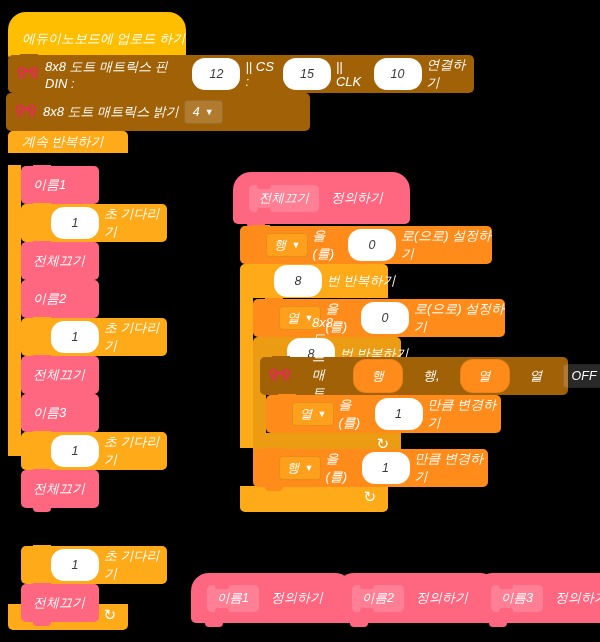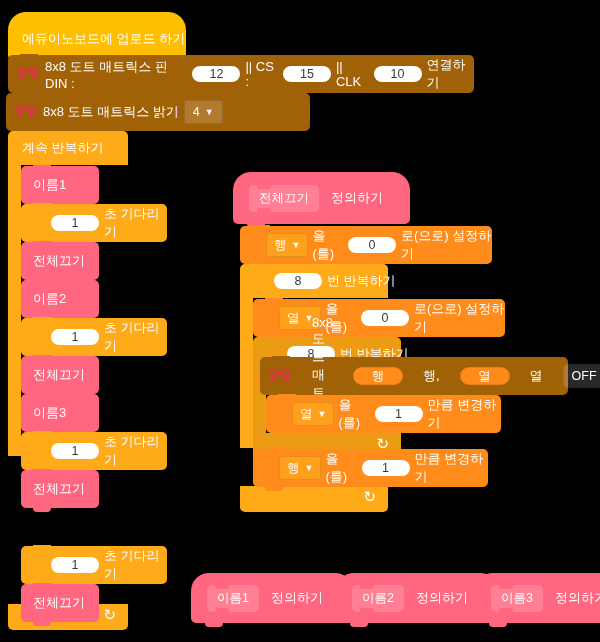--- a/index.html
+++ b/index.html
@@ -1,19 +1,19 @@
 <!DOCTYPE html>
 <html><head>
 <meta charset="utf-8">
 <style>
   html,body{margin:0;padding:0;background:#000;}
   body{width:600px;height:642px;position:relative;overflow:hidden;
        font-family:"Liberation Sans","DejaVu Sans",sans-serif;
        -webkit-font-smoothing:antialiased;}
-  .canvas{position:absolute;inset:0;background:#000;}
+  .canvas{position:absolute;inset:0;background:#000;font-style:italic;}
 
   
   .blk{position:absolute;box-sizing:border-box;display:flex;align-items:center;
        color:#fff;font-size:13px;white-space:nowrap;border-radius:5px;}
   .blk .lbl{pointer-events:none;}
   .c-control{background:#FFAB19;}
   .c-control-dark{background:#EC9C13;}
   .c-ext{background:#a16207;}
   .c-var{background:#FF8C1A;}
 
@@ -21,21 +21,21 @@
   .hat{position:absolute;}
   .hat .cap{height:26px;border-radius:18px 18px 0 0;background:#FFBF00;}
   .hat .body{height:22px;background:#FFBF00;border-radius:0 0 5px 5px;position:relative;
       display:flex;align-items:center;}
   .hat .body::after{content:"";position:absolute;left:12px;bottom:-4px;width:18px;height:4px;
       background:#FFBF00;border-radius:0 0 4px 4px;}
   .hat .txt{position:absolute;left:14px;top:18px;font-size:13px;color:#fff;}
 
   
   .oval{display:inline-flex;align-items:center;justify-content:center;
-     background:#fff;border-radius:13px;height:16px;min-width:30px;padding:0 9px;
+     background:#fff;border-radius:13px;height:32px;min-width:30px;padding:0 9px;
      color:#3a3a3a;font-size:12.5px;margin:12px 5px;}
   .oval.var{background:#FF8C1A;color:#fff;border:1px solid rgba(0,0,0,.07);}
   .dd{display:inline-flex;align-items:center;justify-content:center;gap:5px;
      background:rgba(255,255,255,.16);border:1px solid rgba(0,0,0,.12);
      border-radius:4px;height:22px;padding:0 8px;color:#fff;font-size:12.5px;margin:0 5px;}
   .dd-light{display:inline-flex;align-items:center;justify-content:center;gap:5px;
      background:#FFA01C;border:1px solid rgba(0,0,0,.10);
      border-radius:4px;height:22px;padding:0 7px;color:#fff;font-size:12.5px;margin:0 4px;}
   .arrow{font-size:9px;line-height:1;}
 
@@ -115,21 +115,21 @@
         <line x1="18.8" y1="8" x2="18.8" y2="12" stroke="#E0304A" stroke-width="1.6"></line>
       </svg>
     </span>
     <span class="lbl">8x8 도트 매트릭스 밝기</span>
     <span class="dd">
       <span>4</span>
       <span class="arrow">▼</span>
     </span>
   </div>
 
-  <div class="blk c-control" style="left:8px;top:131px;width:120px;height:34px;border-radius:5px 5px 0 0;">
+  <div class="blk c-control" style="left:8px;top:131px;width:120px;height:22px;border-radius:5px 5px 0 0;">
     <span class="lbl pl">계속 반복하기</span>
   </div>
 
   <div style="position:absolute;left:8px;top:165px;width:13px;height:291px;background:#FFAB19;"></div>
 
   <div class="blk c-control" style="left:8px;top:604px;width:120px;height:26px;border-radius:0 0 5px 5px;">
     <span style="position:absolute;right:12px;top:2px;font-size:15px;color:#fff;">↻</span>
   </div>
 
   <div class="mycall" style="left:21px;top:166px;width:66px;">

